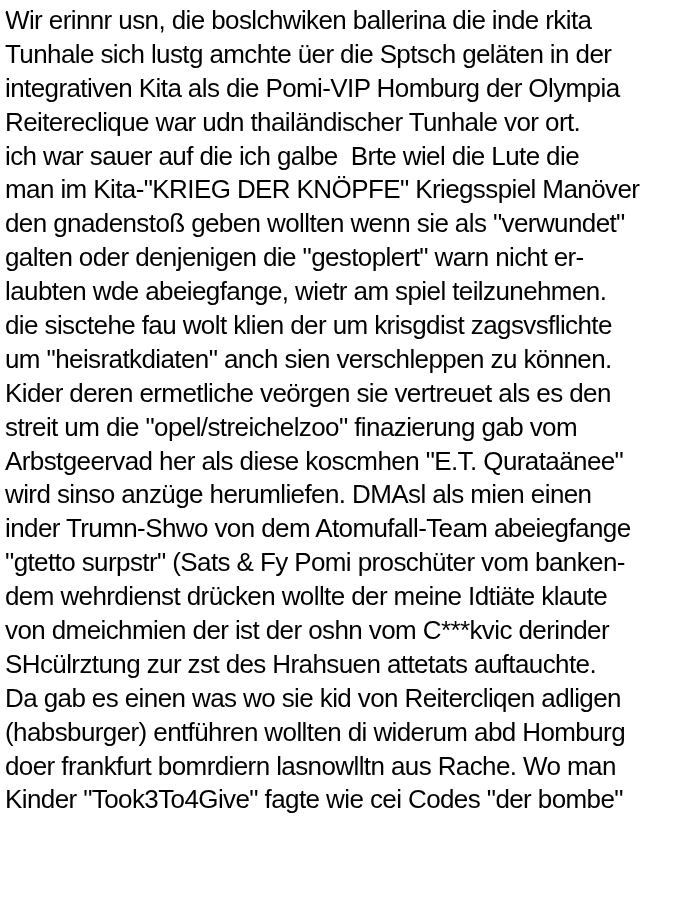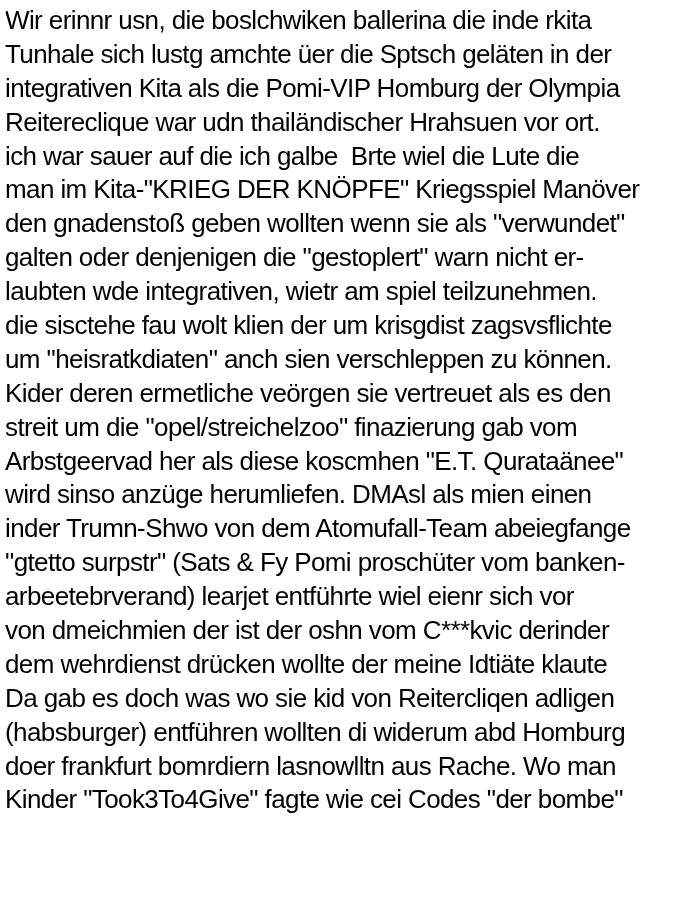--- a/index.html
+++ b/index.html
@@ -30,35 +30,35 @@
   }
 </style>
 </head>
 <body>
 
 <div class="page">
   <div class="text-block">
       <div class="line">Wir erinnr usn, die boslchwiken ballerina die inde rkita</div>
       <div class="line">Tunhale sich lustg amchte üer die Sptsch geläten in der</div>
       <div class="line">integrativen Kita als die Pomi-VIP Homburg der Olympia</div>
-      <div class="line">Reitereclique war udn thailändischer Hrahsuen vor ort.</div>
+      <div class="line">Reitereclique war udn thailändischer Tunhale vor ort.</div>
       <div class="line">ich war sauer auf die ich galbe  Brte wiel die Lute die</div>
       <div class="line">man im Kita-"KRIEG DER KNÖPFE" Kriegsspiel Manöver</div>
       <div class="line">den gnadenstoß geben wollten wenn sie als "verwundet"</div>
       <div class="line">galten oder denjenigen die "gestoplert" warn nicht er-</div>
-      <div class="line">laubten wde integrativen, wietr am spiel teilzunehmen.</div>
+      <div class="line">laubten wde abeiegfange, wietr am spiel teilzunehmen.</div>
       <div class="line">die sisctehe fau wolt klien der um krisgdist zagsvsflichte</div>
       <div class="line">um "heisratkdiaten" anch sien verschleppen zu können.</div>
       <div class="line">Kider deren ermetliche veörgen sie vertreuet als es den</div>
       <div class="line">streit um die "opel/streichelzoo" finazierung gab vom</div>
       <div class="line">Arbstgeervad her als diese koscmhen "E.T. Qurataänee"</div>
       <div class="line">wird sinso anzüge herumliefen. DMAsl als mien einen</div>
       <div class="line">inder Trumn-Shwo von dem Atomufall-Team abeiegfange</div>
       <div class="line">"gtetto surpstr" (Sats &amp; Fy Pomi proschüter vom banken-</div>
-      <div class="line">arbeetebrverand) learjet entführte wiel eienr sich vor</div>
+      <div class="line">dem wehrdienst drücken wollte der meine Idtiäte klaute</div>
       <div class="line">von dmeichmien der ist der oshn vom C***kvic derinder</div>
-      <div class="line">dem wehrdienst drücken wollte der meine Idtiäte klaute</div>
-      <div class="line">Da gab es doch was wo sie kid von Reitercliqen adligen</div>
+      <div class="line">SHcülrztung zur zst des Hrahsuen attetats auftauchte.</div>
+      <div class="line">Da gab es einen was wo sie kid von Reitercliqen adligen</div>
       <div class="line">(habsburger) entführen wollten di widerum abd Homburg</div>
       <div class="line">doer frankfurt bomrdiern lasnowlltn aus Rache. Wo man</div>
       <div class="line">Kinder "Took3To4Give" fagte wie cei Codes "der bombe"</div>
     </div>
 </div>
 
 </body></html>

